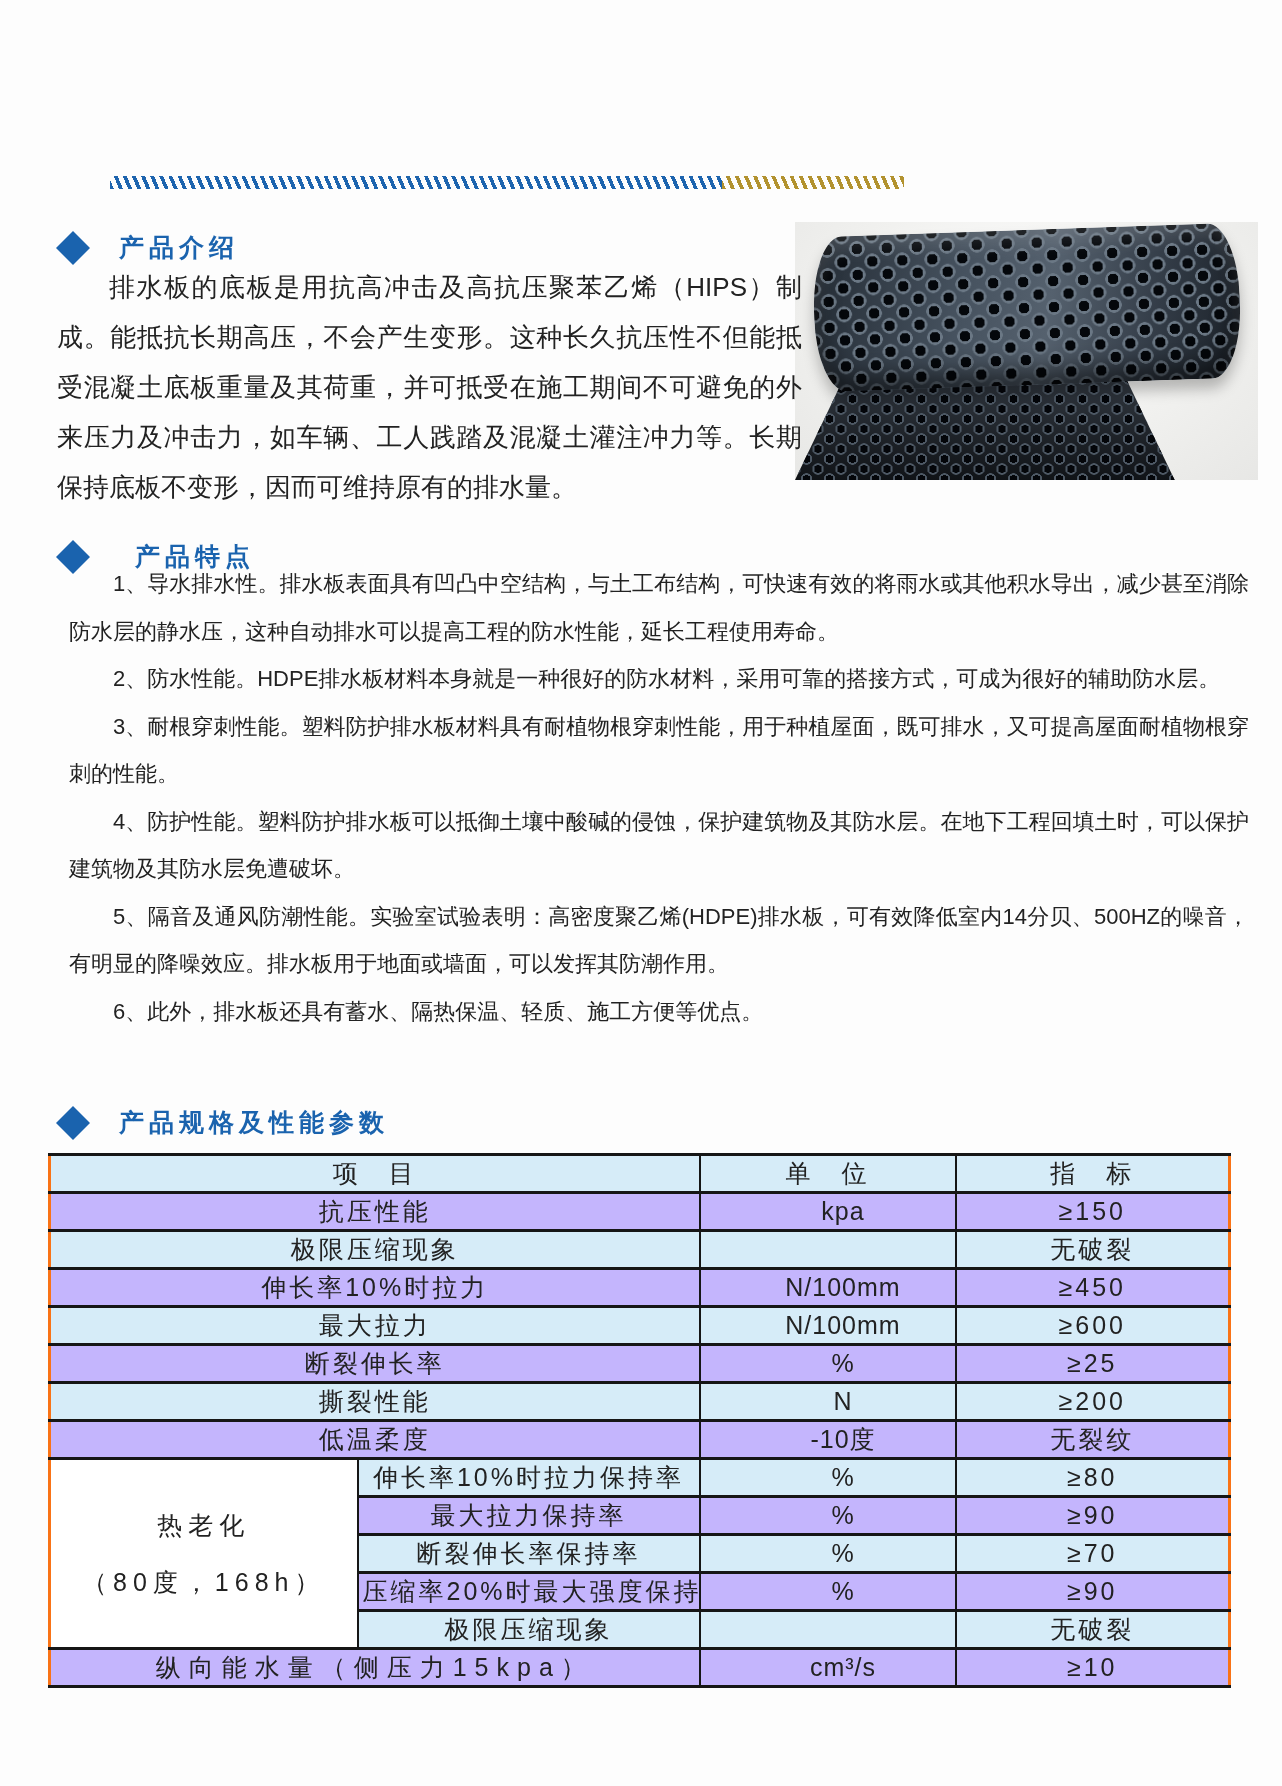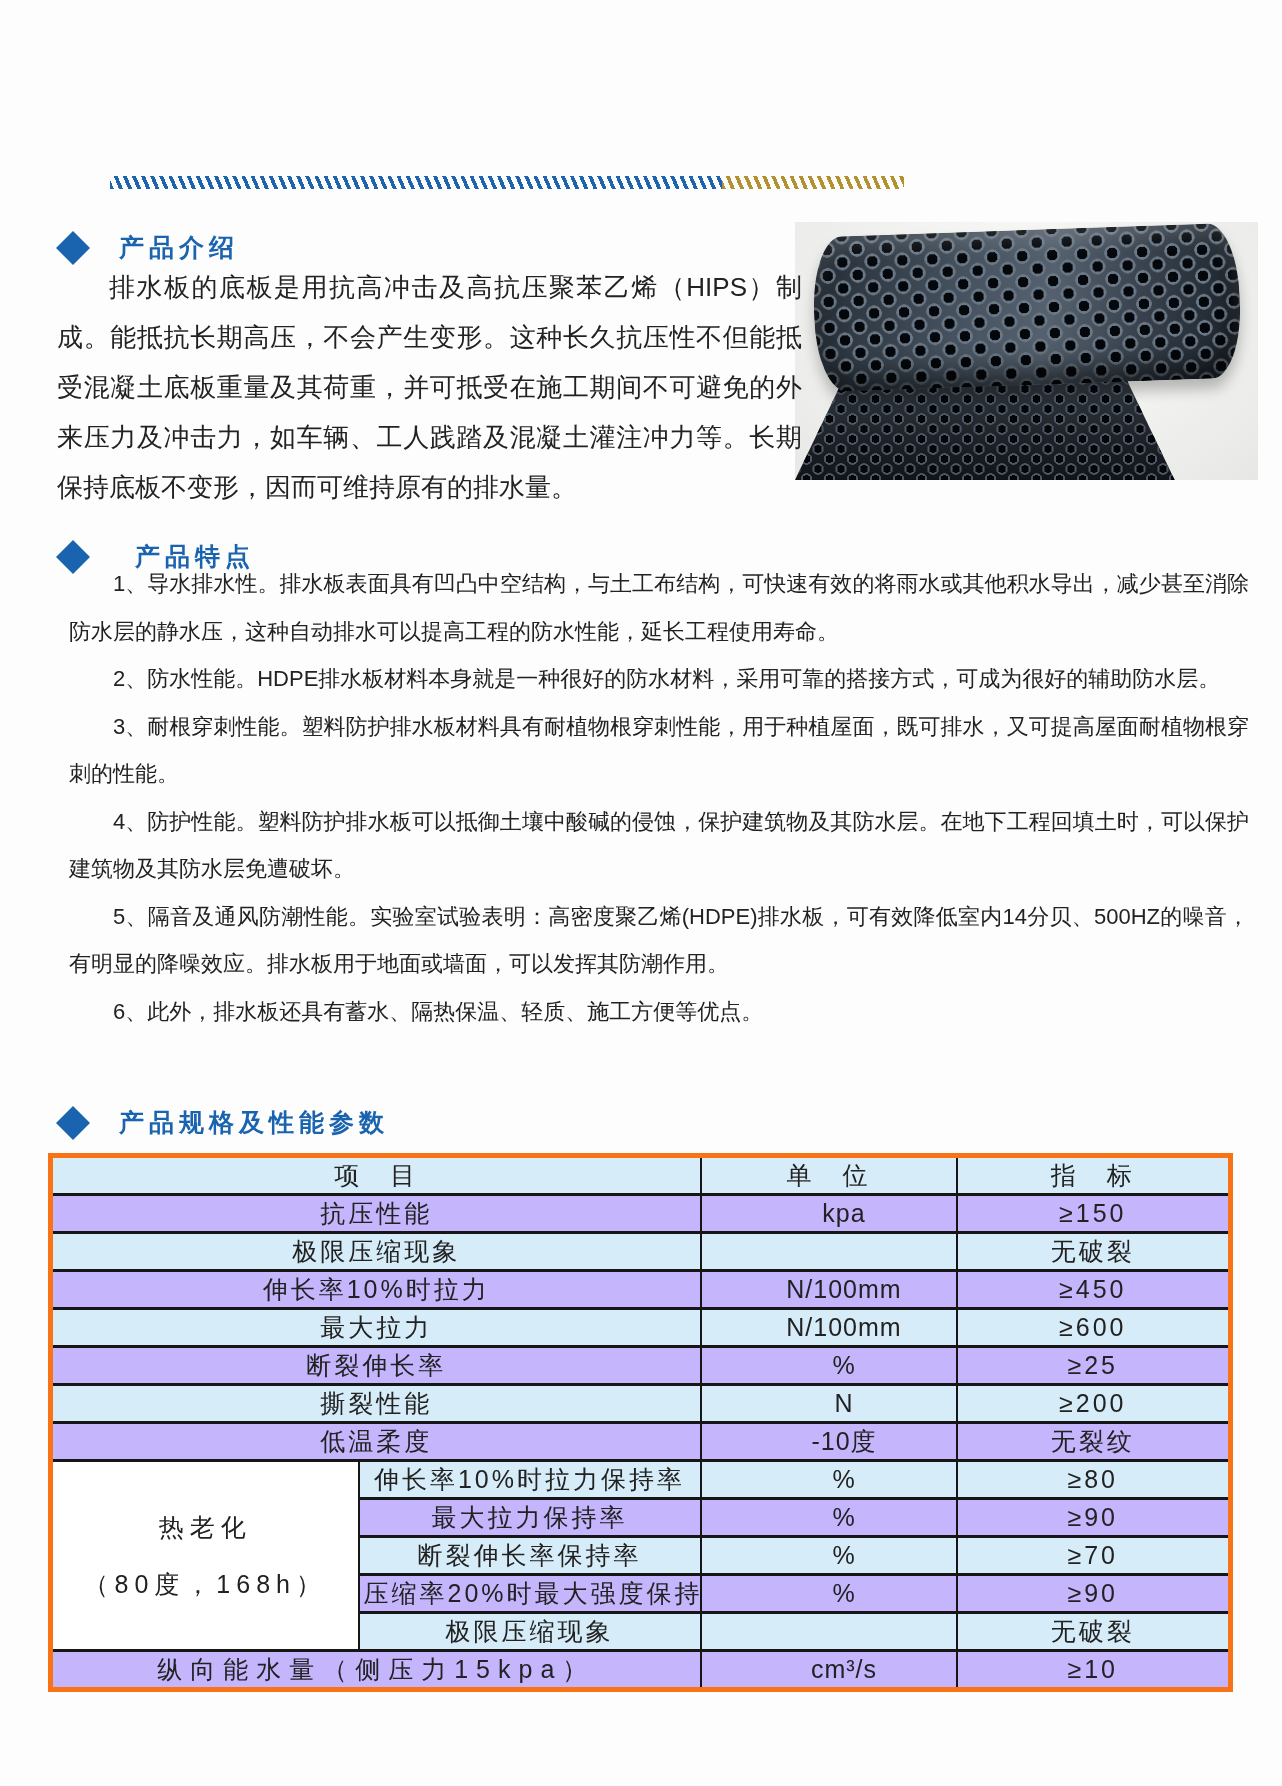--- a/index.html
+++ b/index.html
@@ -93,21 +93,21 @@
   .spec-table{
     position:absolute;left:48px;top:1153px;width:1180px;
     border-collapse:collapse;table-layout:fixed;
     font-size:25px;color:#222;
   }
   .spec-table td{
     border:2px solid #161616;border-top-width:3px;border-bottom-width:3px;
     height:35px;text-align:center;vertical-align:middle;
     letter-spacing:3px;padding:0 4px;overflow:hidden;white-space:nowrap;
   }
-  .spec-table{border:5px solid #f97316;}
+  .spec-table{border:3px solid #f97316;}
   .spec-table tr.blue td{background:#d6ecf8;}
   .spec-table tr td{background:#c4b5fd;}
   .spec-table tr.blue td{background:#d6ecf8;}
   .spec-table td.group-cell{background:#ffffff !important;letter-spacing:6px;}
   .group-cell .g1{margin-bottom:24px;}
   .spec-table td.wide{letter-spacing:8px;}
   .spec-table td.lat{letter-spacing:1px;padding-left:35px;}
 </style>
 </head>
 <body>

